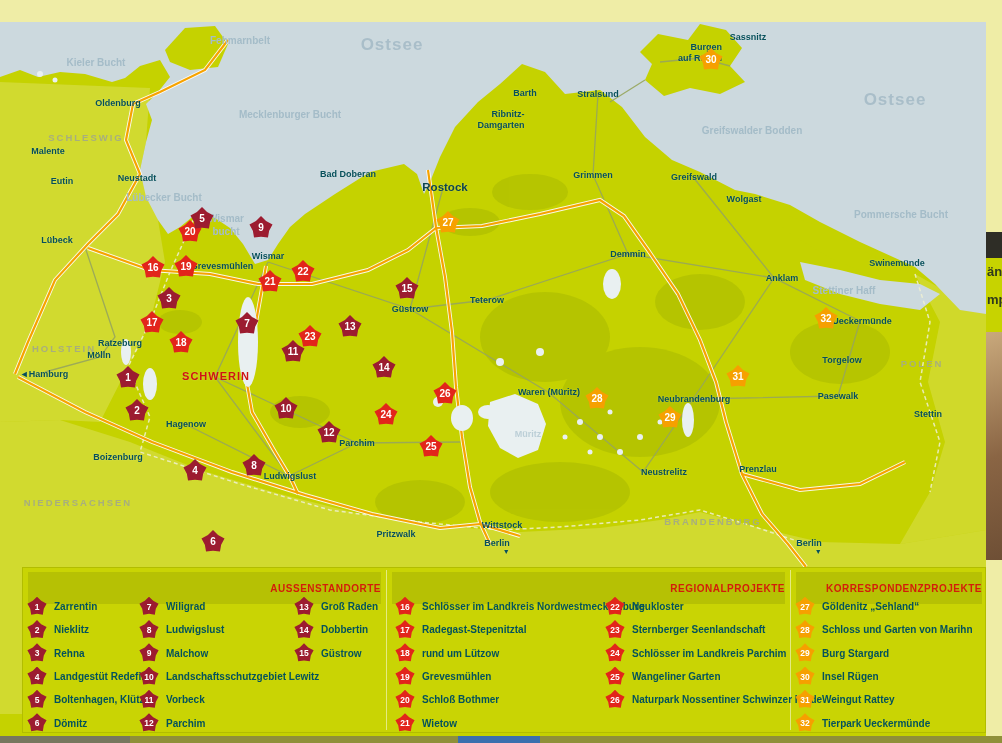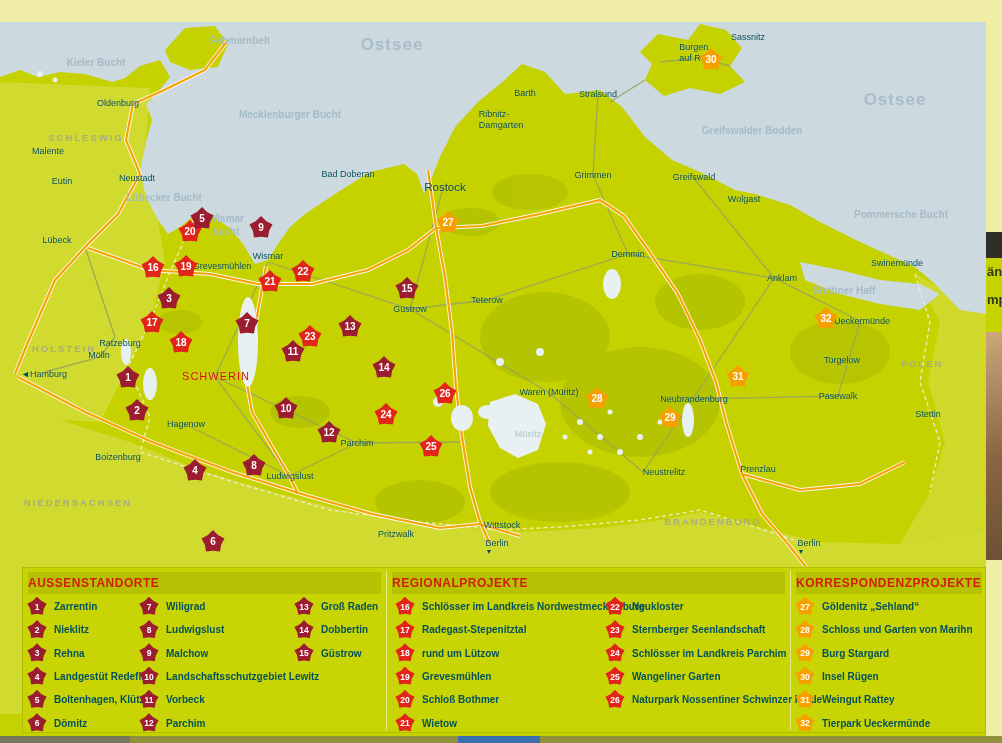--- a/index.html
+++ b/index.html
@@ -21,42 +21,42 @@
   
   #overlays{position:absolute;left:0;top:-22px;width:1002px;height:765px;}
 
   .marker{position:absolute;width:24px;height:24px;transform:translate(-50%,-50%);
     clip-path:polygon(50% 0%,71% 21%,98% 35%,84% 61%,79% 90%,50% 86%,21% 90%,16% 61%,2% 35%,29% 21%);
     display:flex;align-items:center;justify-content:center;color:#fff;font-weight:bold;font-size:10px;line-height:1;}
   .m-dark{background:#9c1c30;}
   .m-red{background:#e2251b;}
   .m-orange{background:#f6a000;}
 
-  .city{position:absolute;transform:translate(-50%,-50%);color:#07505b;font-size:9px;font-weight:normal;
-    white-space:pre-line;text-align:left;line-height:1.2;text-shadow:0 0 2px rgba(255,255,255,.25);}
+  .city{position:absolute;transform:translate(-50%,-50%);color:#07505b;font-size:9px;font-weight:bold;
+    white-space:pre-line;text-align:right;line-height:1.2;text-shadow:0 0 2px rgba(255,255,255,.25);}
   .city.big{font-size:11.5px;color:#0d4450;}
   .city.capital{color:#cf1414;font-size:11px;letter-spacing:1px;}
   .city.arrow-down::after{content:"▼";display:block;font-size:7px;line-height:5px;color:#07505b;}
   .sea{position:absolute;transform:translate(-50%,-50%);color:#a4bcc8;font-size:10px;font-weight:bold;
     white-space:pre-line;text-align:center;line-height:1.25;}
   .sea.big{font-size:17px;letter-spacing:1px;color:#a9bec9;}
   .sea.lake{color:#bccfd7;font-size:9px;}
   .region{position:absolute;transform:translate(-50%,-50%);color:#a7ae7e;font-size:9.5px;font-weight:bold;letter-spacing:2px;white-space:nowrap;}
 
   
   #legend{position:absolute;left:22px;top:567px;width:964px;height:166px;background:#c9d404;
     border:1px solid #b2bd00;box-sizing:border-box;z-index:20;}
   .lsep{position:absolute;top:2px;bottom:2px;width:1px;background:rgba(255,255,255,.5);}
   .lsep.a{left:363px;} .lsep.b{left:767px;}
   .legend-section{position:absolute;top:0;bottom:0;}
   .legend-section.s1{left:2px;width:359px;}
   .legend-section.s2{left:366px;width:399px;}
   .legend-section.s3{left:770px;width:192px;}
-  .legend-header{position:absolute;left:3px;right:3px;top:4px;height:22px;background:#b6c104;
-    color:#d31d0a;font-size:12px;font-weight:bold;letter-spacing:.5px;display:flex;align-items:center;justify-content:flex-start;}
+  .legend-header{position:absolute;left:3px;right:3px;top:4px;height:32px;background:#b6c104;
+    color:#d31d0a;font-size:10px;font-weight:bold;letter-spacing:.5px;display:flex;align-items:center;justify-content:flex-end;}
   .legend-col{position:absolute;top:27px;}
   .c-s1a{left:2px;} .c-s1b{left:114px;} .c-s1c{left:269px;}
   .c-s2a{left:6px;} .c-s2b{left:216px;}
   .c-s3a{left:2px;}
   .legend-item{display:flex;align-items:center;gap:7px;height:23.3px;}
   .legend-star{flex:none;width:20px;height:20px;
     clip-path:polygon(50% 0%,71% 21%,98% 35%,84% 61%,79% 90%,50% 86%,21% 90%,16% 61%,2% 35%,29% 21%);
     display:flex;align-items:center;justify-content:center;color:#fff;font-weight:bold;font-size:8.5px;}
   .sec-dark .legend-star{background:#9c1c30;}
   .sec-red .legend-star{background:#e2251b;}

